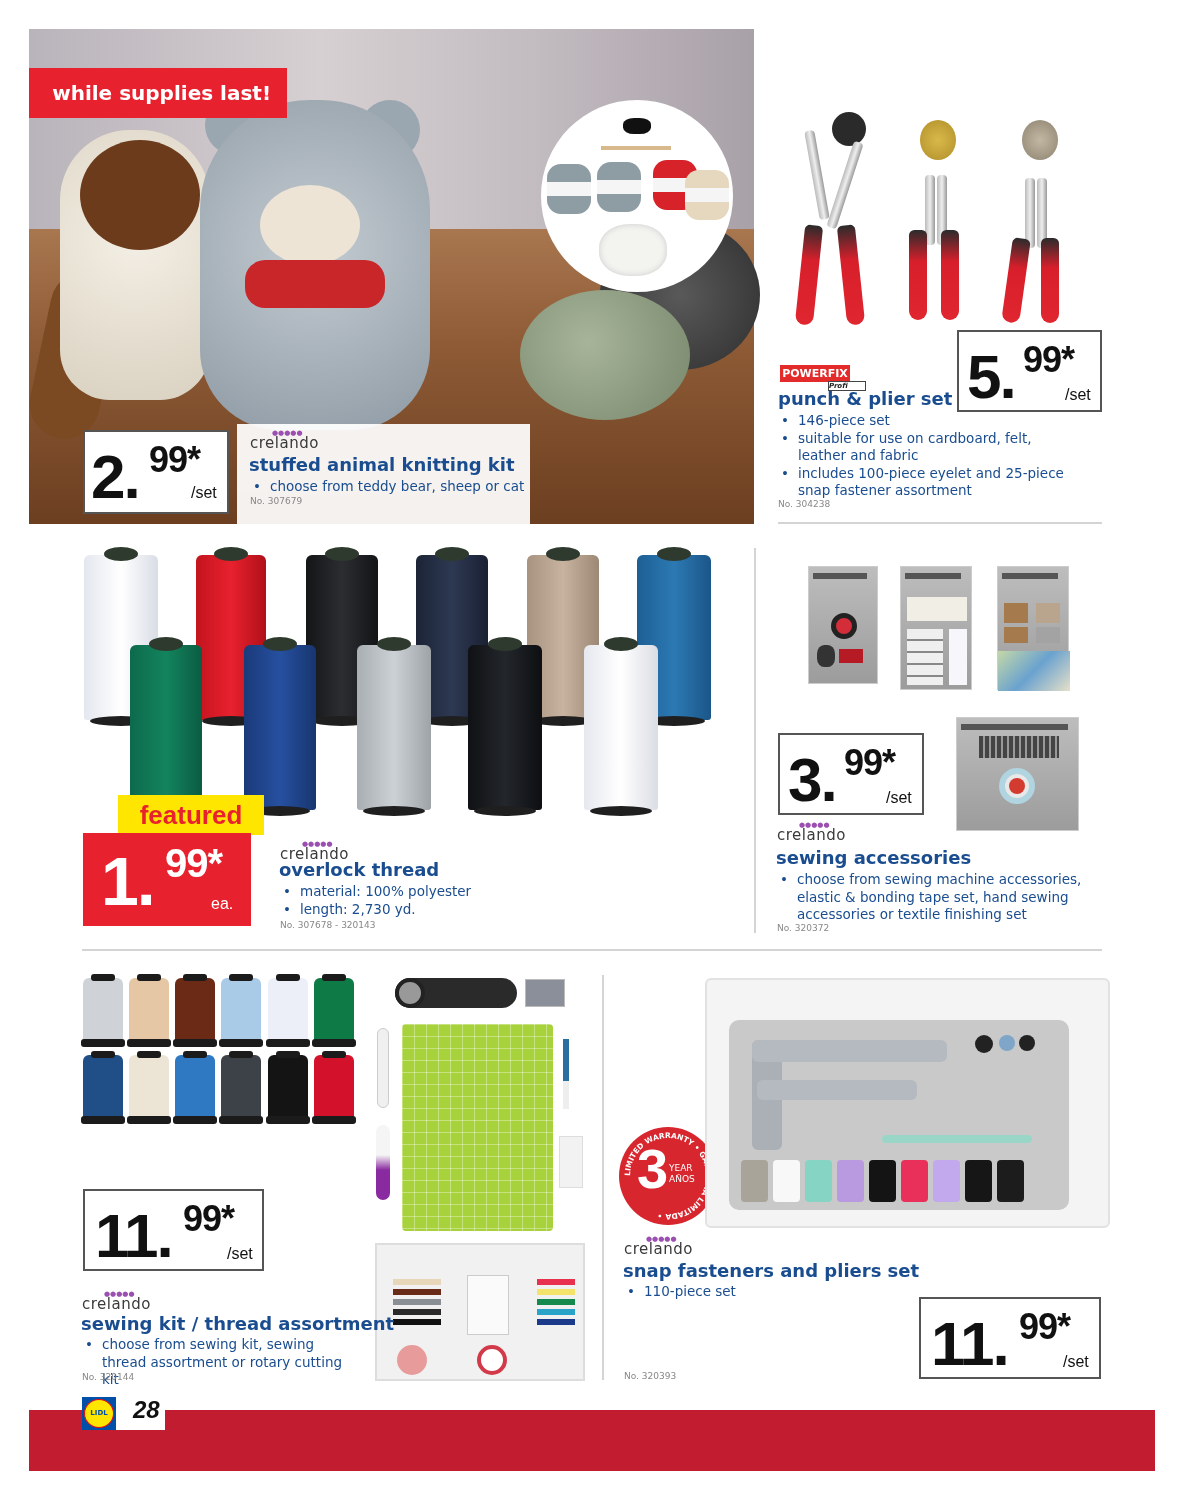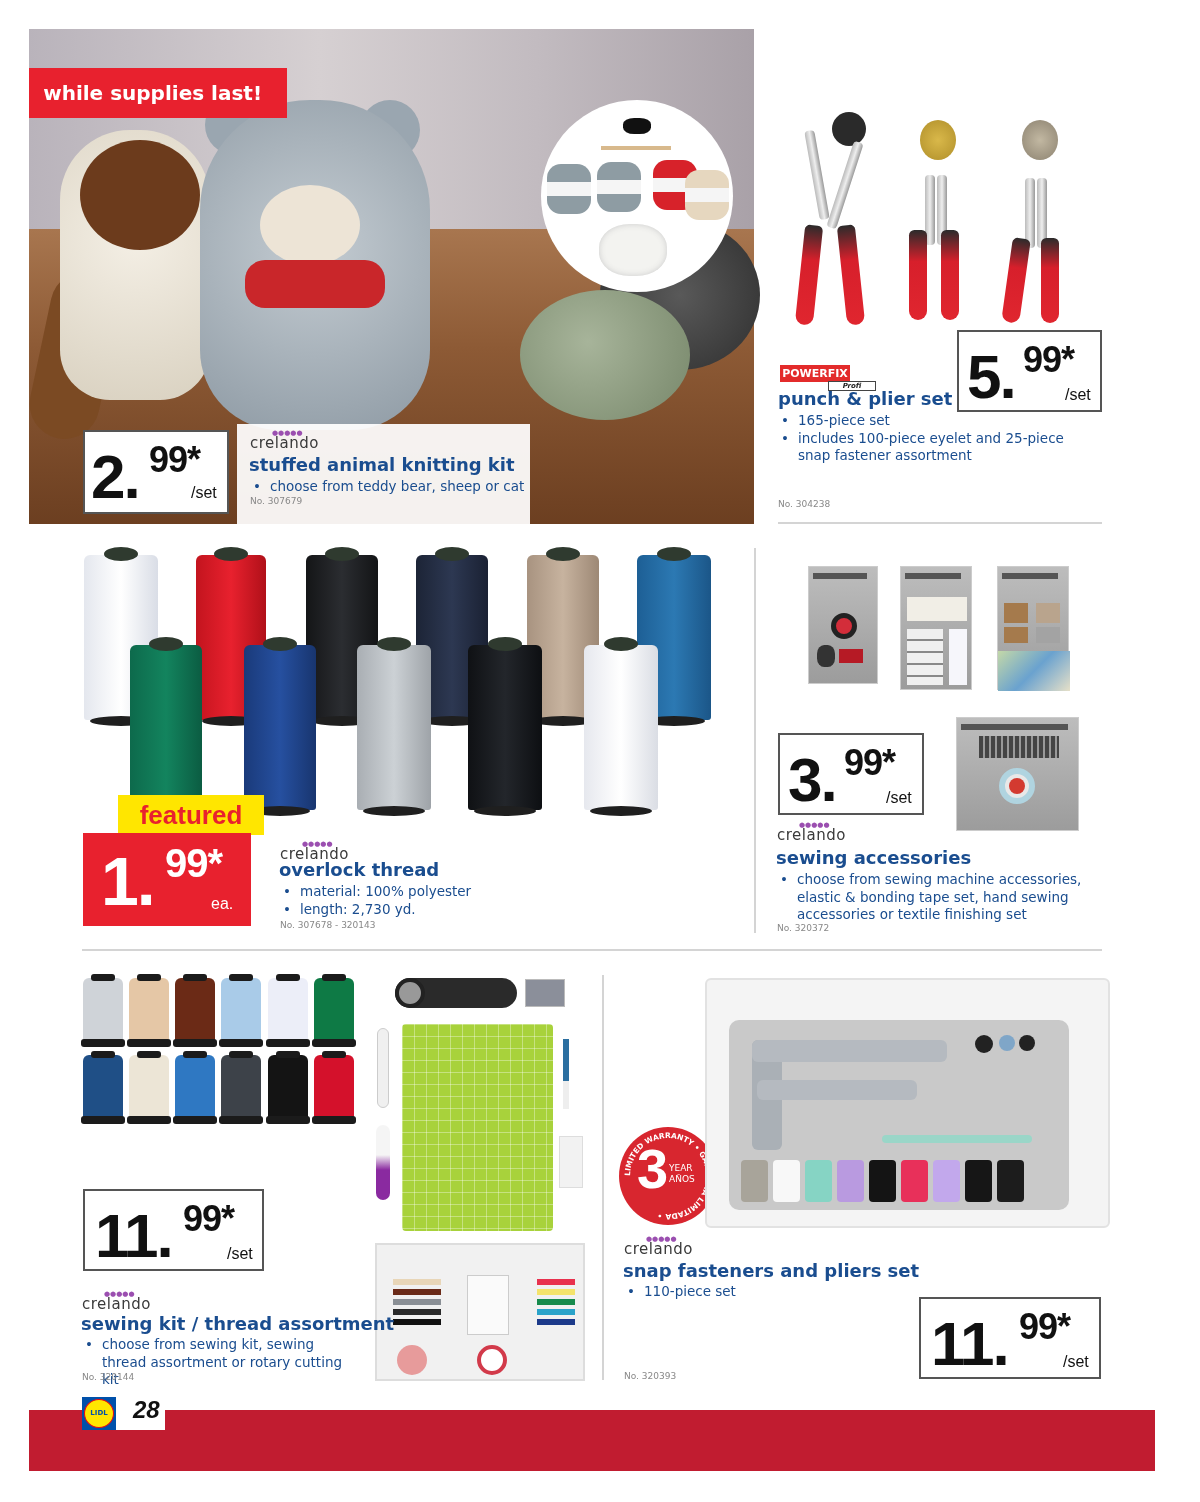--- a/index.html
+++ b/index.html
@@ -7,21 +7,21 @@
   .abs { position: absolute; }
 
   
   .hero { left: 29px; top: 29px; width: 725px; height: 495px; overflow: hidden;
     background: linear-gradient(180deg, #c7c3c7 0%, #b8adb0 28%, #9a7a62 45%, #8a5a38 62%, #6d4125 100%); }
   .hero .wall { position:absolute; left:0; top:0; width:100%; height:210px;
     background: linear-gradient(90deg, #b9b3bb 0%, #d6d0d2 40%, #c2bbc0 70%, #a9a1a8 100%); }
   .hero .table { position:absolute; left:0; top:200px; width:100%; height:300px;
     background: linear-gradient(180deg, #a8764f 0%, #8d5a35 40%, #6b3e20 100%); }
   .promo-banner { left: 29px; top: 68px; width: 258px; height: 50px; background: #e8212e;
-    color: #fff; font-weight: bold; font-size: 20px; display:flex; align-items:center; justify-content:flex-end; padding-right: 25px; }
+    color: #fff; font-weight: bold; font-size: 20px; display:flex; align-items:center; justify-content:flex-end; padding-right: 16px; }
 
   
   .sheep-body { left: 60px; top: 130px; width: 150px; height: 270px; border-radius: 70px 70px 50px 50px; background: radial-gradient(circle at 50% 40%, #f4efe5, #d9d1c0); }
   .sheep-face { left: 80px; top: 140px; width: 120px; height: 110px; border-radius: 50%; background: #6c3b1c; }
   .sheep-arm { left: 40px; top: 270px; width: 70px; height: 170px; border-radius: 35px; background: #7b4a23; transform: rotate(12deg); }
   .bear-body { left: 200px; top: 100px; width: 230px; height: 330px; border-radius: 110px 110px 80px 80px; background: radial-gradient(circle at 50% 45%, #c4ccd2, #8e9aa4); }
   .bear-muzzle { left: 260px; top: 185px; width: 100px; height: 80px; border-radius: 50%; background: #ede4d6; }
   .bear-scarf { left: 245px; top: 260px; width: 140px; height: 48px; border-radius: 20px; background: #c9262a; }
   .bear-ear-l { left: 205px; top: 95px; width: 60px; height: 60px; border-radius: 50%; background: #9aa6b0; }
   .bear-ear-r { left: 360px; top: 100px; width: 60px; height: 60px; border-radius: 50%; background: #9aa6b0; }
@@ -51,21 +51,21 @@
   .bullets li::before { content: "•"; position: absolute; left: 3px; top: 0; }
   .itemno { position:absolute; font-size: 9px; color: #888; }
 
   
   .plier { position:absolute; }
   .plier .handle { position:absolute; width: 18px; height: 100px; border-radius: 6px 6px 10px 10px; background: linear-gradient(180deg,#2b2b2b 0%, #d71f2b 35%, #e0262f 100%); }
   .plier .jaw { position:absolute; width: 10px; height: 90px; background: linear-gradient(90deg,#bbb,#eee,#999); border-radius: 4px; }
   .eyelets { position:absolute; width: 36px; height: 40px; border-radius: 50%; }
 
   .powerfix { left: 780px; top: 365px; width: 70px; height: 17px; background: #e32b2b; color: #fff; font-size: 11px; font-weight: bold; text-align:center; line-height:17px; }
-  .profi { left: 828px; top: 381px; width: 48px; height: 10px; border: 1px solid #444; background:#fff; color:#222; font-size: 7px; font-style: italic; font-weight: bold; text-align:center; line-height:8px; }
+  .profi { left: 828px; top: 381px; width: 38px; height: 10px; border: 1px solid #444; background:#fff; color:#222; font-size: 7px; font-style: italic; font-weight: bold; text-align:left; line-height:8px; }
 
   .divider-h { position:absolute; height: 2px; background: #d4d4d4; }
   .divider-v { position:absolute; width: 2px; background: #d4d4d4; }
 
   
   .cone { position:absolute; border-radius: 6px 6px 3px 3px; }
   .cone .cap { position:absolute; left: 50%; top: -8px; width: 34px; height: 14px; margin-left: -17px; background: #2f3a2f; border-radius: 50%; }
   .cone .base { position:absolute; left: 8%; bottom: -6px; width: 84%; height: 10px; background: #1f1f1f; border-radius: 50%; }
 
   .featured-tag { left: 118px; top: 795px; width: 146px; height: 40px; background: #ffe600; color: #e8212e; font-weight: bold; font-size: 26px; text-align: center; line-height: 40px; font-family: "Liberation Sans", sans-serif; }
@@ -188,21 +188,22 @@
 
 <div class="pricebox" style="left:957px;top:330px;width:145px;height:82px;">
   <span class="price-main" style="left:8px;top:14px;font-size:62px;">5.</span>
   <span class="price-cents" style="left:64px;top:10px;font-size:36px;">99*</span>
   <span class="price-unit" style="left:106px;top:54px;">/set</span>
 </div>
 <div class="abs powerfix">POWERFIX</div>
 <div class="abs profi">Profi</div>
 <div class="title" style="left:778px;top:388px;">punch &amp; plier set</div>
 <ul class="bullets" style="left:778px;top:412px;width:300px;">
-  <li>165-piece set</li>
+  <li>146-piece set</li>
+  <li>suitable for use on cardboard, felt, leather and fabric</li>
   <li>includes 100-piece eyelet and 25-piece snap fastener assortment</li>
 </ul>
 <div class="itemno" style="left:778px;top:499px;">No. 304238</div>
 
 <div class="divider-h" style="left:778px;top:522px;width:324px;"></div>
 <div class="divider-v" style="left:754px;top:548px;height:385px;"></div>
 <div class="divider-h" style="left:82px;top:949px;width:1020px;"></div>
 <div class="divider-v" style="left:602px;top:975px;height:405px;"></div>
 
 <div class="cone" style="left:84px;top:555px;width:74px;height:165px;background:linear-gradient(90deg,#e4e7ee,#ffffff,#d9dde6);">

